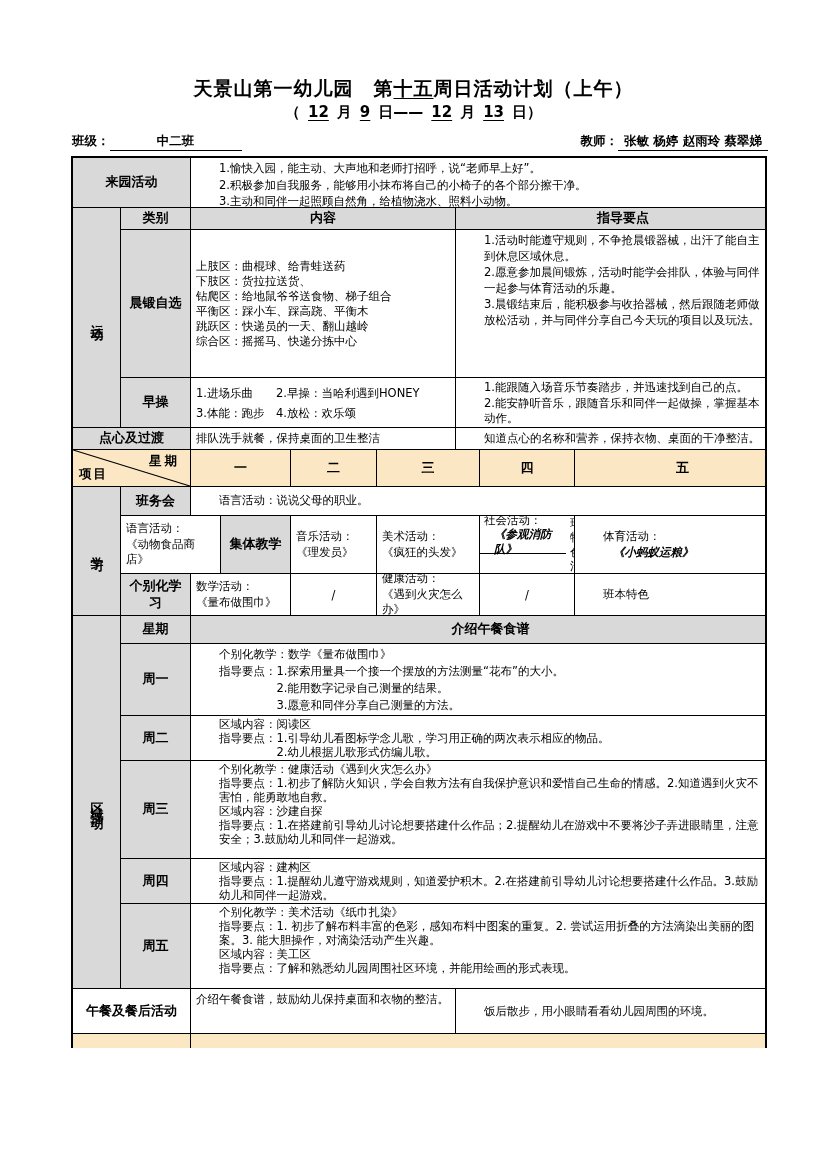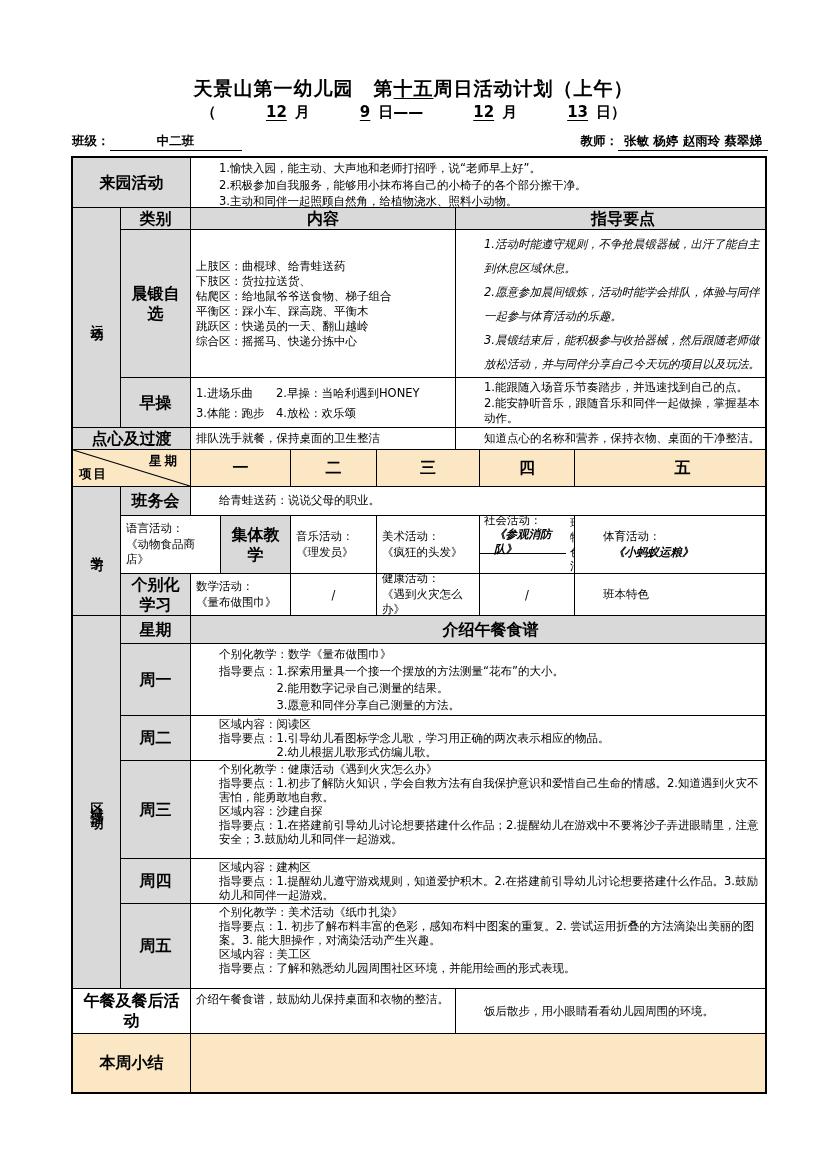--- a/index.html
+++ b/index.html
@@ -1,51 +1,51 @@
 <!DOCTYPE html>
 <html><head>
 <meta charset="utf-8">
 <style>
   html,body{margin:0;padding:0;background:#fff;}
   body{width:827px;height:1170px;font-family:"DejaVu Sans","Liberation Sans",sans-serif;color:#000;position:relative;}
-  .page{position:relative;width:827px;height:1170px;overflow:hidden;}
+  .page{position:relative;width:827px;height:1048px;overflow:hidden;}
   .doc-title{position:absolute;top:76px;left:0;width:100%;text-align:center;font-size:19px;font-weight:bold;letter-spacing:1px;}
   .doc-subtitle{position:absolute;top:103px;left:0;width:100%;text-align:center;font-size:15px;font-weight:bold;}
   .u{text-decoration:underline;text-underline-offset:3px;}
-  .pad{padding:0 8px;margin-left:42px;}
+  .pad{padding:0 8px;}
   .meta{position:absolute;top:133px;left:72px;width:696px;display:flex;justify-content:space-between;font-size:12.5px;font-weight:bold;}
   .uline{border-bottom:1px solid #000;padding:0 6px;display:inline-block;}
   .uline.wide{min-width:120px;text-align:center;}
   .tbl{position:absolute;top:156px;left:71px;width:696px;border:2px solid #000;box-sizing:border-box;background:#fff;}
   .r{display:flex;}
   .col{display:flex;flex-direction:column;flex:1;min-width:0;}
   .c{border-right:1px solid #000;border-bottom:1px solid #000;box-sizing:border-box;padding:2px 5px;overflow:hidden;}
   .noR{border-right:none;}
   .noB{border-bottom:none;}
   .g{background:#d9d9d9;}
   .y{background:#fbe7c4;}
-  .lab{display:flex;align-items:center;justify-content:center;text-align:center;font-weight:bold;font-size:16px;padding:1px 3px;line-height:1.25;}
+  .lab{display:flex;align-items:center;justify-content:center;text-align:center;font-weight:bold;font-size:13px;padding:1px 3px;line-height:1.25;}
   .w48{width:48px;flex:none;}
   .w70{width:70px;flex:none;}
   .w118{width:118px;flex:none;}
   .w265{width:265px;flex:none;}
   .d1{width:100px;flex:none;}
   .d2{width:86px;flex:none;}
   .d3{width:103px;flex:none;}
   .d4{width:95px;flex:none;}
   .flex1{flex:1;min-width:0;padding-left:28px;}
   .content{font-size:11.5px;line-height:1.35;white-space:pre-wrap;font-weight:normal;}
   .vcenter{display:flex;align-items:center;}
   .center{display:flex;align-items:center;justify-content:center;font-size:11.5px;}
   .vcell{display:flex;align-items:center;justify-content:center;}
   .vert{writing-mode:vertical-lr;text-orientation:upright;letter-spacing:5px;font-weight:bold;font-size:13px;}
   .lh24{line-height:15px;}
   .lh20{line-height:20px;}
   .lh165{line-height:16.5px;}
-  .lh16{line-height:24px;font-style:italic;}
+  .lh16{line-height:16px;}
   .lh155{line-height:15.5px;}
   .lh14{line-height:13.9px;}
   .lh17{line-height:17px;}
   .teach{font-size:11.5px;line-height:15.5px;display:flex;flex-direction:column;justify-content:center;white-space:pre-wrap;font-weight:normal;}
   .subcol{padding:0;display:flex;flex-direction:row;}
   .cell-sub{display:flex;flex-direction:column;justify-content:center;padding:1px 4px;font-size:11.5px;line-height:14.5px;box-sizing:border-box;}
   .it{font-style:italic;margin-left:10px;font-weight:bold;}
   .diag{position:relative;padding:0;}
   .diag svg{position:absolute;top:0;left:0;width:100%;height:100%;}
   .diag-top{position:absolute;top:3px;right:10px;font-weight:bold;font-size:12.5px;letter-spacing:3px;}
@@ -127,21 +127,21 @@
       <div class="c flex1 lab y noR">五</div>
     </div>
 
     <div class="r">
       <div class="c w48 g vcell">
           <span class="vert">学习</span>
         </div>
       <div class="col">
         <div class="r" style="height:29px">
           <div class="c w70 lab g">班务会</div>
-          <div class="c flex1 content vcenter noR">给青蛙送药：说说父母的职业。</div>
+          <div class="c flex1 content vcenter noR">语言活动：说说父母的职业。</div>
         </div>
         <div class="r" style="height:58px">
           <div class="c d1 teach">语言活动：
 《动物食品商店》</div>
           <div class="c w70 lab g">集体教学</div>
           <div class="c d2 teach">音乐活动：
 《理发员》</div>
           <div class="c d3 teach">美术活动：
 《疯狂的头发》</div>
           <div class="c d4 subcol">

